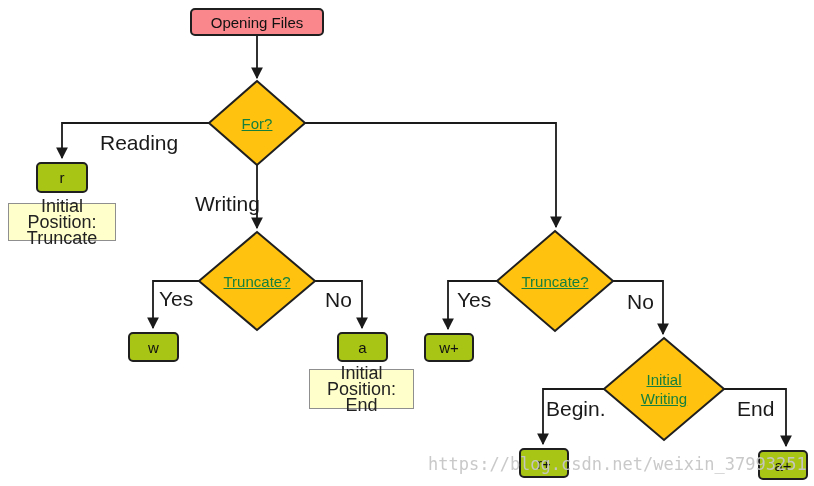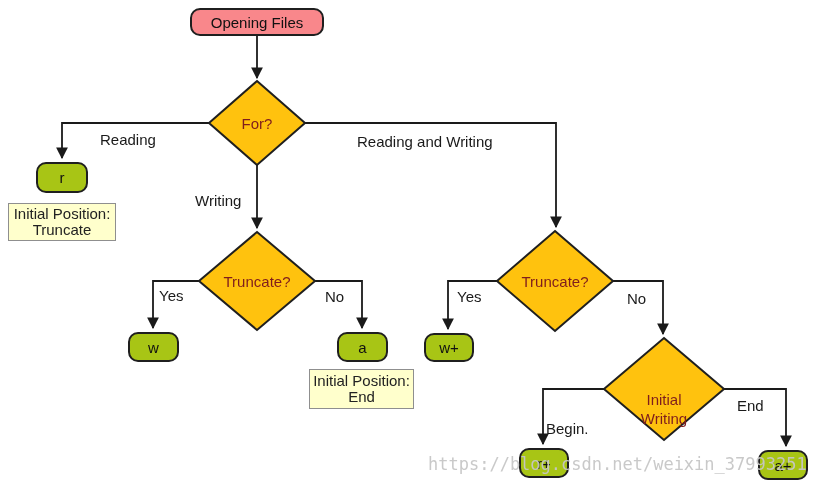--- a/index.html
+++ b/index.html
@@ -22,55 +22,56 @@
     height: 486px;
     z-index: 1;
   }
   .box {
     position: absolute;
     box-sizing: border-box;
     display: flex;
     align-items: center;
     justify-content: center;
     border: 2px solid #1f1f1f;
-    border-radius: 10px;
+    border-radius: 5px;
     background: #a8c515;
     color: #111111;
     font-size: 15px;
     z-index: 2;
   }
   .box.pink { background: #f9878b; }
   .dlabel {
     position: absolute;
     display: flex;
     flex-direction: column;
     align-items: center;
     justify-content: center;
     text-align: left;
-    color: #7f1d1d;
+    color: #15803d;
     font-size: 15px;
     line-height: 19px;
     z-index: 2;
     pointer-events: none;
+    text-decoration: underline;
   }
   .elabel {
     position: absolute;
     color: #1a1a1a;
-    font-size: 15px;
+    font-size: 21px;
     white-space: nowrap;
     z-index: 2;
     text-align: center;
   }
   .note {
     position: absolute;
     box-sizing: border-box;
     background: #ffffcc;
     border: 1px solid #8f8f8f;
     color: #222222;
-    font-size: 15px;
+    font-size: 18px;
     line-height: 16px;
     text-align: center;
     display: flex;
     flex-direction: column;
     align-items: center;
     justify-content: center;
     z-index: 2;
   }
   .watermark {
     position: absolute;
@@ -117,33 +118,32 @@
     </g>
   </svg>
 
   <div class="box pink" style="left:190px; top:8px; width:134px; height:28px;">
     <span>Opening Files</span>
   </div>
 
   <div class="dlabel" style="left:207px; top:110px; width:100px; height:26px;">For?</div>
   <div class="dlabel" style="left:197px; top:268px; width:120px; height:26px;">Truncate?</div>
   <div class="dlabel" style="left:495px; top:268px; width:120px; height:26px;">Truncate?</div>
-  <div class="dlabel" style="left:604px; top:388px; width:120px; height:42px;">
+  <div class="dlabel" style="left:604px; top:368px; width:120px; height:42px;">
     <span>Initial</span>
     <span>Writing</span>
   </div>
 
   <div class="elabel" style="left:100px; top:131px;">Reading</div>
   <div class="elabel" style="left:195px; top:192px;">Writing</div>
-  <div class="elabel" style="left:357px; top:133px;">Reading and Writing</div>
   <div class="elabel" style="left:159px; top:287px;">Yes</div>
   <div class="elabel" style="left:325px; top:288px;">No</div>
   <div class="elabel" style="left:457px; top:288px;">Yes</div>
   <div class="elabel" style="left:627px; top:290px;">No</div>
-  <div class="elabel" style="left:546px; top:420px;">Begin.</div>
+  <div class="elabel" style="left:546px; top:397px;">Begin.</div>
   <div class="elabel" style="left:737px; top:397px;">End</div>
 
   <div class="box" style="left:36px; top:162px; width:52px; height:31px;">
     <span>r</span>
   </div>
   <div class="box" style="left:128px; top:332px; width:51px; height:30px;">
     <span>w</span>
   </div>
   <div class="box" style="left:337px; top:332px; width:51px; height:30px;">
     <span>a</span>

